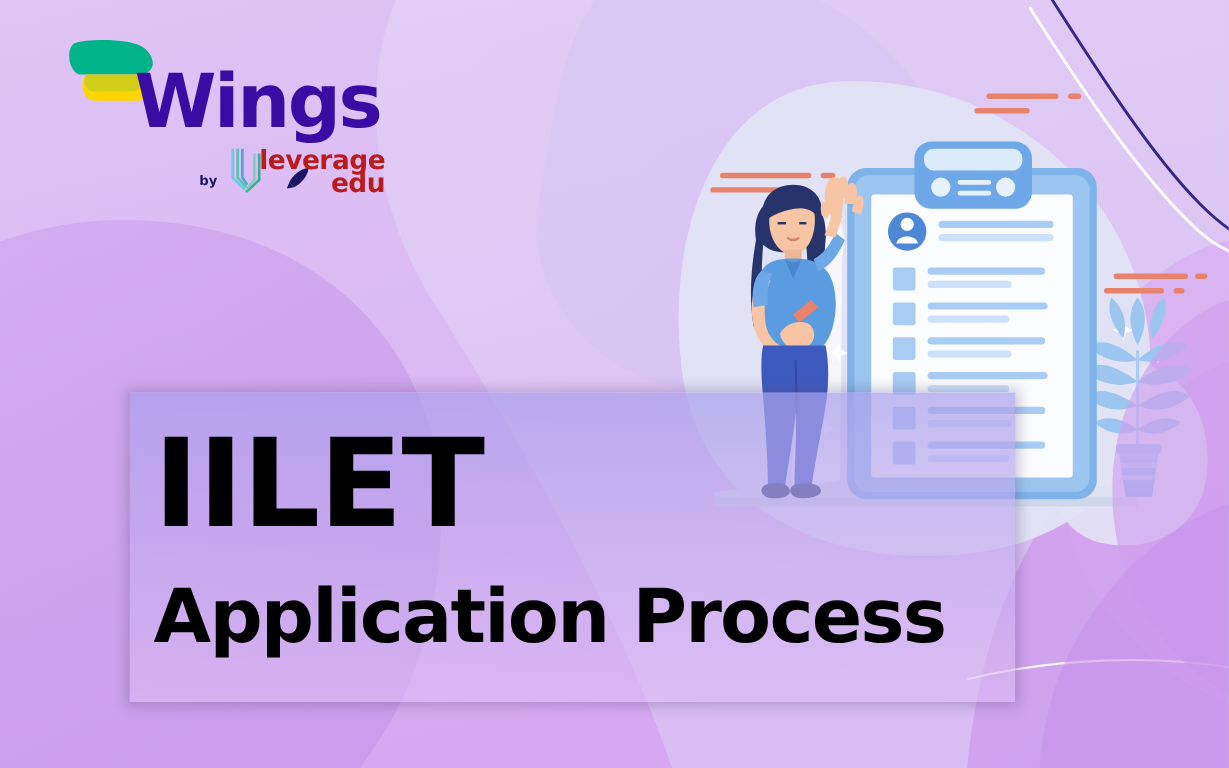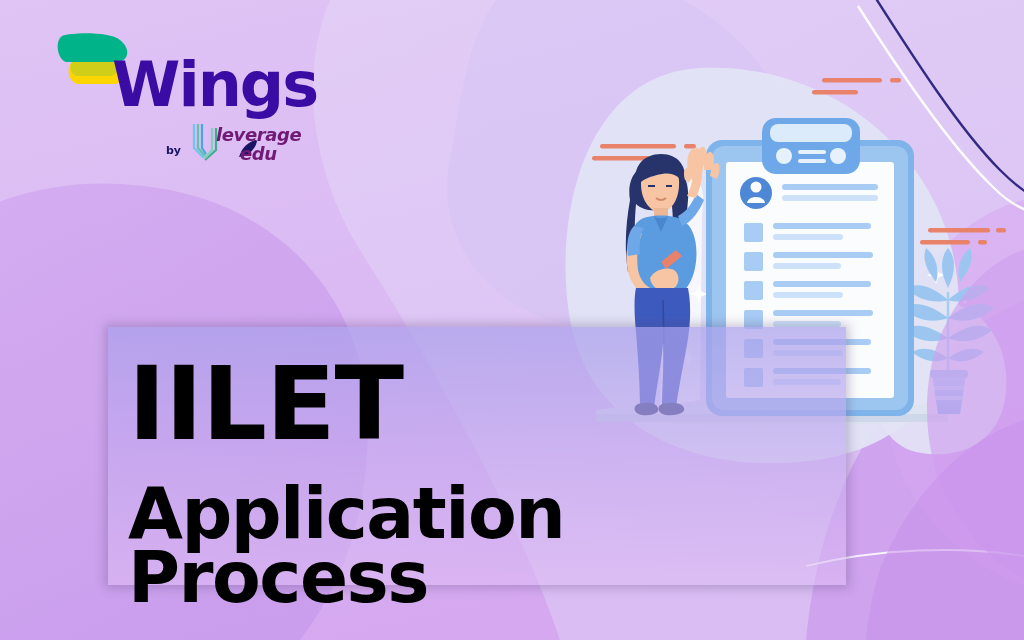--- a/index.html
+++ b/index.html
@@ -1,44 +1,43 @@
 <!DOCTYPE html>
 <html><head>
 <meta charset="utf-8">
 <style>
   html,body{margin:0;padding:0;}
   body{
     width:1024px;height:640px;overflow:hidden;
     font-family:"Liberation Sans", sans-serif;
     background:#DFC4F5;
   }
-  #stage{position:relative;width:1024px;height:640px;overflow:hidden;}
+  #stage{position:relative;width:1024px;height:640px;overflow:hidden;text-align:right;}
   #bgsvg{position:absolute;left:0;top:0;width:1024px;height:640px;}
 
   
   .logo-wrap{position:absolute;left:52px;top:26px;width:260px;height:125px;}
   .wing-svg{position:absolute;left:0;top:4px;}
   .wings-word{
     position:absolute;left:60px;top:28px;
     font-family:"DejaVu Sans", sans-serif;
     font-weight:bold;font-size:62px;line-height:62px;
     color:#3A0CA3;letter-spacing:-2px;
   }
   .by-word{
     position:absolute;left:114px;top:118px;
     font-family:"DejaVu Sans", sans-serif;
     font-weight:bold;font-size:11px;color:#1B1464;
   }
   .lev-svg{position:absolute;left:138px;top:96px;}
   .lev-word{
     position:absolute;left:164px;top:99px;
     font-family:"DejaVu Sans", sans-serif;
-    font-weight:bold;font-size:18px;line-height:19px;color:#701a75;
+    font-weight:bold;font-size:22px;line-height:19px;color:#b91c1c;
     letter-spacing:-.4px;
-    font-style:italic;
   }
   .lev-word span{display:block;}
   .lev-word .l2{margin-left:24px;}
 
   
   .title-panel{
     position:absolute;left:72px;top:327px;width:738px;height:258px;
     background:linear-gradient(180deg,
         rgba(170,160,235,.72) 0%,
         rgba(193,168,238,.62) 45%,
@@ -48,21 +47,21 @@
   }
   .title-main{
     position:absolute;left:20px;top:26px;
     font-family:"DejaVu Sans", sans-serif;
     font-weight:bold;font-size:102px;line-height:102px;
     color:#000;letter-spacing:-1px;
   }
   .title-sub{
     position:absolute;left:20px;top:155px;
     font-family:"DejaVu Sans", sans-serif;
-    font-weight:bold;font-size:71px;line-height:64px;
+    font-weight:bold;font-size:62px;line-height:64px;
     color:#000;letter-spacing:-1.5px;
   }
 </style>
 </head>
 <body>
 
 <div id="stage">
 
   <svg id="bgsvg" viewBox="0 0 1024 640">
     <defs>

